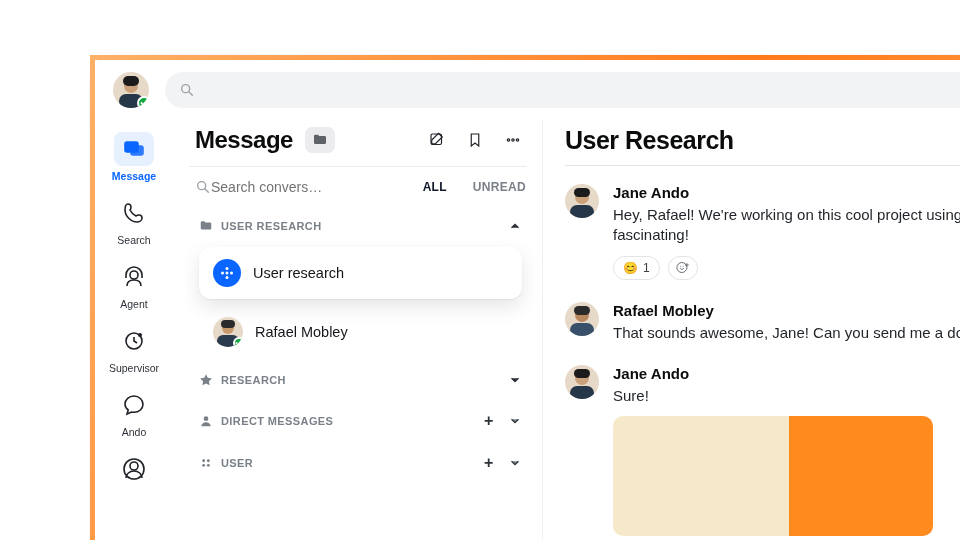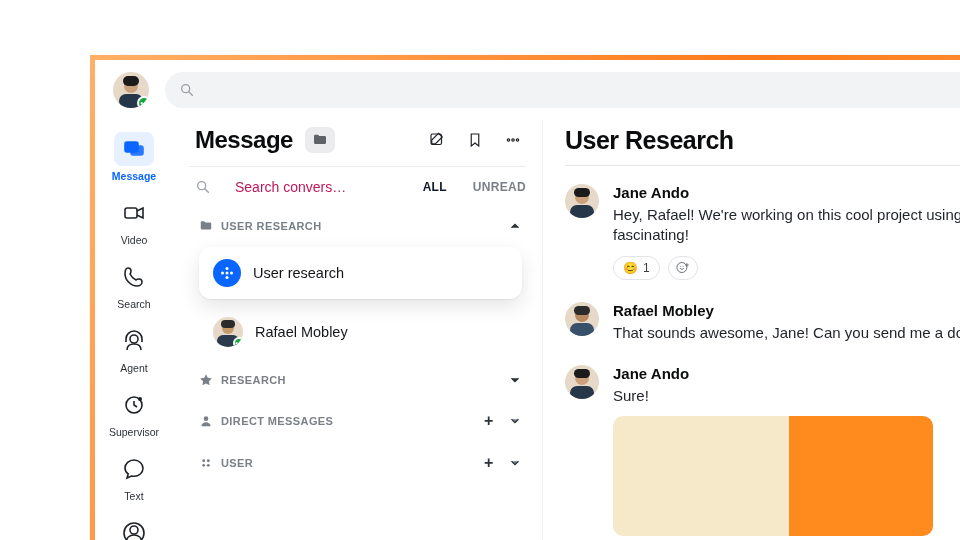--- a/index.html
+++ b/index.html
@@ -41,21 +41,21 @@
   .midhead { display:flex; align-items:center; padding:6px 16px 12px 22px; gap:12px;}
   .midhead-title { font-size:24px; font-weight:800; letter-spacing:-0.5px; color:#0b0c0d;}
   .folder-chip { width:30px;height:26px;border-radius:7px;background:#ececee;display:flex;align-items:center;justify-content:center;color:#5f6368;}
   .folder-chip svg{width:16px;height:16px;fill:currentColor;}
   .midhead-spacer{flex:1;}
   .head-ico { width:26px;height:26px;display:flex;align-items:center;justify-content:center;color:#1f2328;cursor:pointer;}
   .head-ico svg{width:18px;height:18px;stroke:currentColor;fill:none;stroke-width:1.6;}
   .divider { height:1px;background:rgba(0,0,0,.08);margin:0 16px;}
 
   .search-row{display:flex;align-items:center;padding:12px 16px 10px 22px;gap:10px;}
-  .search-conv{flex:1;display:flex;align-items:center;gap:24px;color:#be185d;font-size:14px;}
+  .search-conv{flex:1;display:flex;align-items:center;gap:0;color:#737373;font-size:14px;}
   .search-conv svg{width:16px;height:16px;}
   .filter-all{font-size:12px;font-weight:800;color:#0f172a;letter-spacing:.3px;cursor:pointer;}
   .filter-unread{font-size:12px;font-weight:600;color:#7a8088;letter-spacing:.3px;cursor:pointer;margin-left:16px;}
 
   .section{padding:4px 16px 2px 22px;}
   .section-head{display:flex;align-items:center;gap:8px;color:#7a8088;font-size:11px;font-weight:800;letter-spacing:.4px;padding:10px 4px;cursor:pointer;}
   .section-head .grow{flex:1;}
   .section-head svg{width:14px;height:14px;fill:currentColor;}
   .chev{width:14px;height:14px;display:flex;align-items:center;justify-content:center;color:#2d3238;}
   .chev.up svg{transform:rotate(180deg);}
@@ -118,29 +118,20 @@
         <svg viewBox="0 0 24 24">
               <rect x="3" y="5" width="13" height="10" rx="2" fill="currentColor"></rect>
               <rect x="9" y="9" width="12" height="9" rx="2" fill="currentColor" opacity=".85"></rect>
             </svg>
       </div>
       <div class="rail-label">Message</div>
     </div>
     <div class="rail-item">
       <div class="rail-icon">
             <svg viewBox="0 0 24 24">
-              <rect x="3" y="7" width="12" height="10" rx="2"></rect>
-              <path d="M15 10 L21 7 V17 L15 14"></path>
-            </svg>
-          </div>
-      <div class="rail-label">Video</div>
-    </div>
-    <div class="rail-item">
-      <div class="rail-icon">
-            <svg viewBox="0 0 24 24">
               <path d="M6 3 C6 3 9 3 9 6 C9 8 8 9 8 9 C8 9 10 13 14 15 C14 15 15 14 17 14 C20 14 20 17 20 17 C20 20 17 21 15 21 C9 21 3 15 3 9 C3 6 4 3 6 3 Z"></path>
             </svg>
           </div>
       <div class="rail-label">Search</div>
     </div>
     <div class="rail-item">
       <div class="rail-icon">
             <svg viewBox="0 0 24 24">
               <circle cx="12" cy="10" r="4"></circle>
               <path d="M5 21c0-4 3-6 7-6s7 2 7 6"></path>
@@ -159,21 +150,21 @@
             </svg>
           </div>
       <div class="rail-label">Supervisor</div>
     </div>
     <div class="rail-item">
       <div class="rail-icon">
             <svg viewBox="0 0 24 24">
               <path d="M12 3C7 3 3 6.5 3 11c0 2.4 1.2 4.6 3.2 6L5 21l4.5-2c.8.2 1.6.3 2.5.3 5 0 9-3.5 9-8S17 3 12 3z"></path>
             </svg>
           </div>
-      <div class="rail-label">Text</div>
+      <div class="rail-label">Ando</div>
     </div>
     <div class="rail-item">
       <div class="rail-icon">
             <svg viewBox="0 0 24 24">
               <circle cx="12" cy="9" r="4"></circle>
               <path d="M4 21c0-4 3.5-7 8-7s8 3 8 7"></path>
               <circle cx="12" cy="12" r="10"></circle>
             </svg>
           </div>
 

